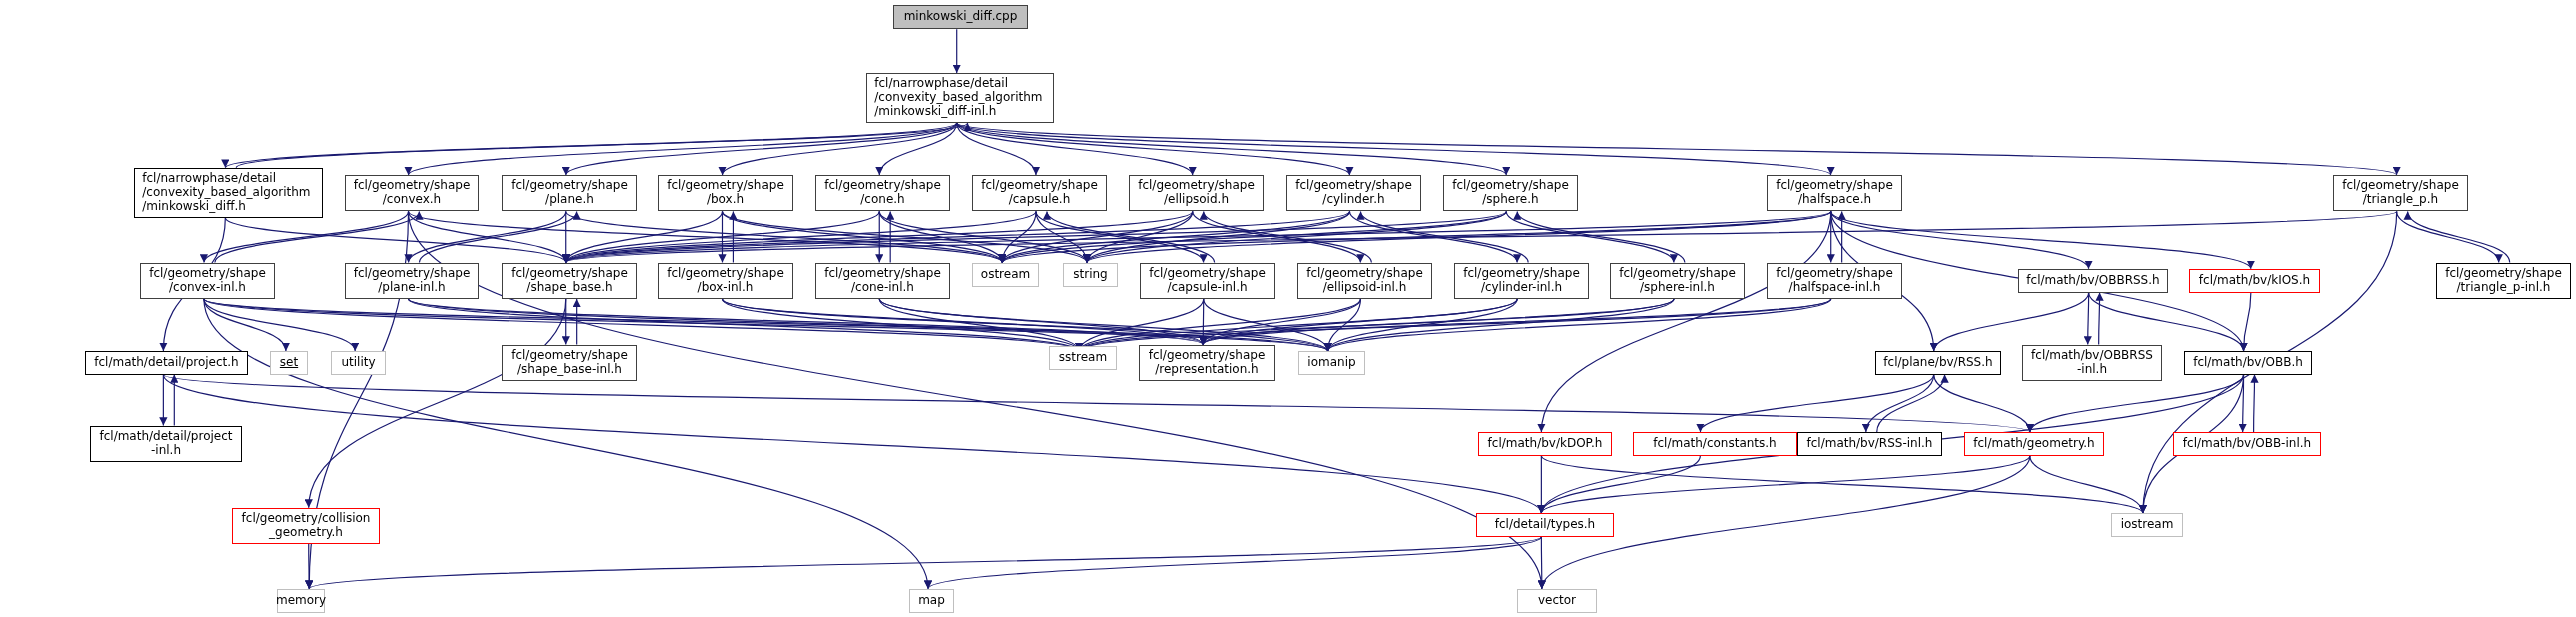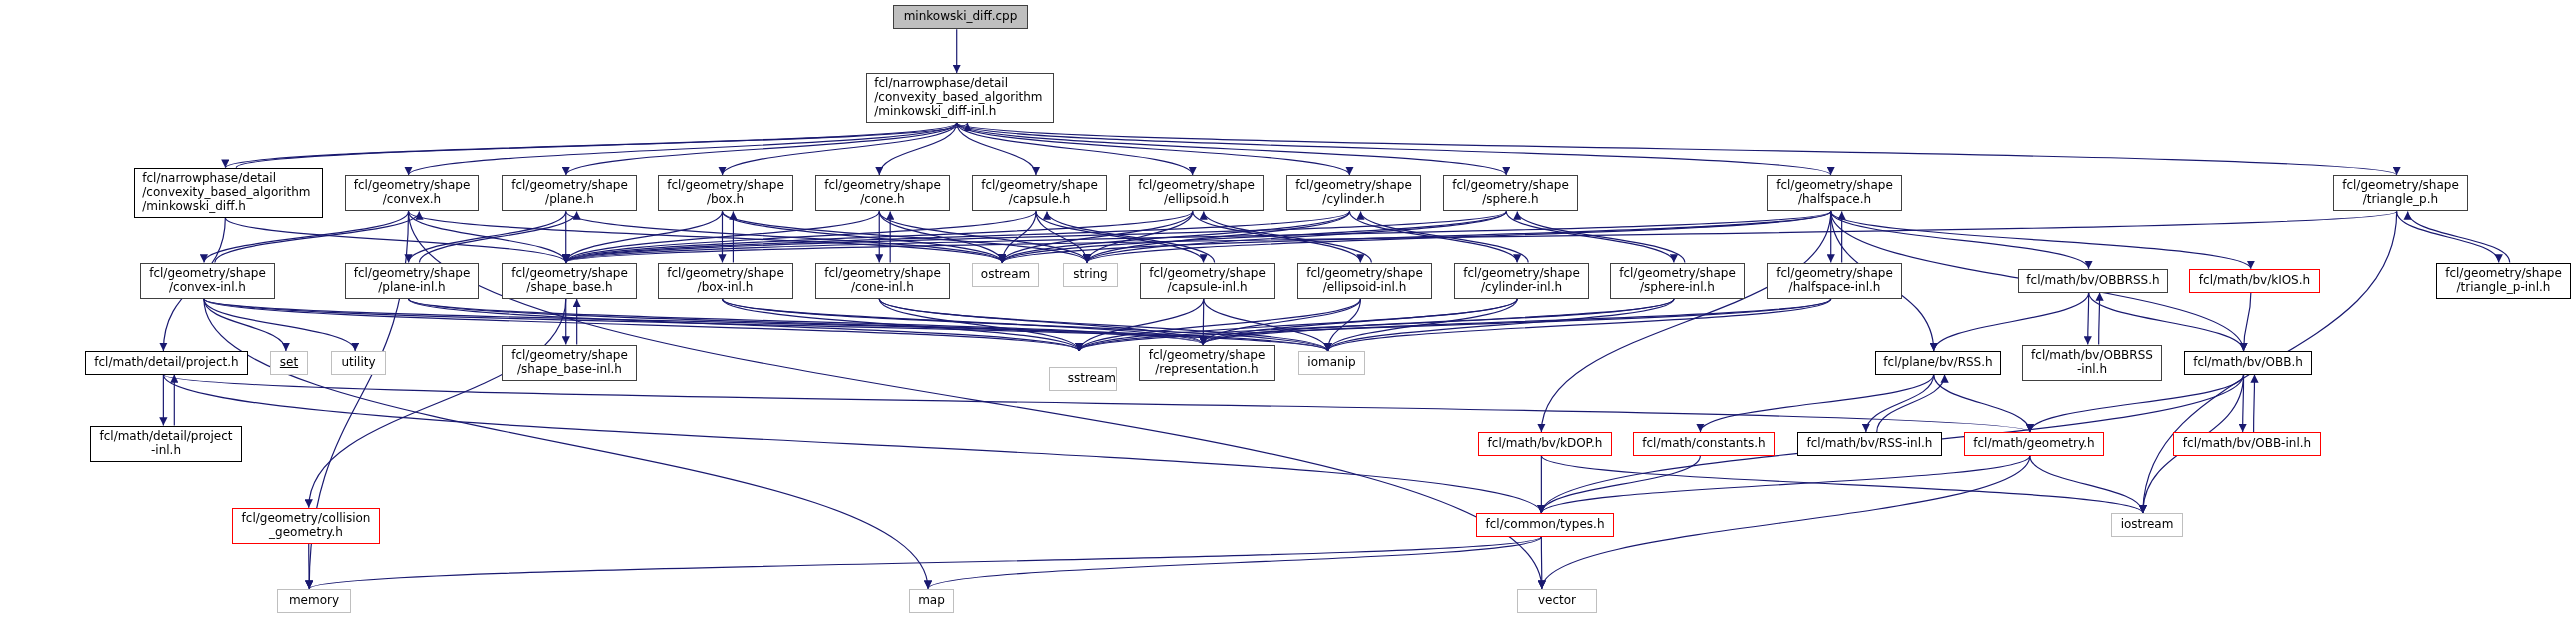--- a/index.html
+++ b/index.html
@@ -212,41 +212,41 @@
   <div class="node" style="left:1767px;top:263px;width:135px;height:36px;"><span>fcl/geometry/shape
 /halfspace-inl.h</span></div>
   <div class="node" style="left:2018px;top:269px;width:150px;height:24px;"><span>fcl/math/bv/OBBRSS.h</span></div>
   <div class="node red" style="left:2189px;top:269px;width:131px;height:24px;"><span>fcl/math/bv/kIOS.h</span></div>
   <div class="node doc" style="left:2436px;top:263px;width:135px;height:36px;"><span>fcl/geometry/shape
 /triangle_p-inl.h</span></div>
 
   <div class="node doc" style="left:85px;top:351px;width:163px;height:24px;"><span>fcl/math/detail/project.h</span></div>
   <div class="node ext" style="left:270px;top:351px;width:38px;height:24px;text-decoration:underline;"><span>set</span></div>
   <div class="node ext" style="left:331px;top:351px;width:55px;height:24px;text-align:center;"><span>utility</span></div>
-  <div class="node ext" style="left:1049px;top:367px;width:68px;height:24px;justify-content:flex-end;"><span>sstream</span></div>
+  <div class="node ext" style="left:1049px;top:346px;width:68px;height:24px;"><span>sstream</span></div>
   <div class="node" style="left:1139px;top:345px;width:136px;height:36px;"><span>fcl/geometry/shape
 /representation.h</span></div>
   <div class="node ext" style="left:1298px;top:351px;width:67px;height:24px;"><span>iomanip</span></div>
   <div class="node" style="left:502px;top:345px;width:135px;height:36px;"><span>fcl/geometry/shape
 /shape_base-inl.h</span></div>
   <div class="node doc" style="left:1875px;top:351px;width:126px;height:24px;"><span>fcl/plane/bv/RSS.h</span></div>
   <div class="node" style="left:2022px;top:345px;width:140px;height:36px;align-items:center;"><span>fcl/math/bv/OBBRSS
 -inl.h</span></div>
   <div class="node doc" style="left:2184px;top:351px;width:128px;height:24px;"><span>fcl/math/bv/OBB.h</span></div>
 
   <div class="node doc" style="left:90px;top:426px;width:152px;height:36px;"><span>fcl/math/detail/project
 -inl.h</span></div>
   <div class="node red" style="left:1478px;top:432px;width:134px;height:24px;"><span>fcl/math/bv/kDOP.h</span></div>
-  <div class="node red" style="left:1633px;top:432px;width:142px;height:24px;"><span>fcl/math/constants.h</span></div>
+  <div class="node red" style="left:1633px;top:432px;width:164px;height:24px;"><span>fcl/math/constants.h</span></div>
   <div class="node doc" style="left:1797px;top:432px;width:145px;height:24px;"><span>fcl/math/bv/RSS-inl.h</span></div>
   <div class="node red" style="left:1964px;top:432px;width:140px;height:24px;"><span>fcl/math/geometry.h</span></div>
   <div class="node red" style="left:2173px;top:432px;width:148px;height:24px;"><span>fcl/math/bv/OBB-inl.h</span></div>
 
   <div class="node red" style="left:232px;top:508px;width:148px;height:36px;"><span>fcl/geometry/collision
 _geometry.h</span></div>
-  <div class="node red" style="left:1476px;top:513px;width:138px;height:24px;"><span>fcl/common/types.h</span></div>
+  <div class="node red" style="left:1476px;top:513px;width:138px;height:24px;"><span>fcl/detail/types.h</span></div>
   <div class="node ext" style="left:2111px;top:513px;width:72px;height:24px;"><span>iostream</span></div>
 
-  <div class="node ext" style="left:277px;top:589px;width:74px;height:24px;"><span>memory</span></div>
+  <div class="node ext" style="left:277px;top:589px;width:48px;height:24px;"><span>memory</span></div>
   <div class="node ext" style="left:909px;top:589px;width:45px;height:24px;"><span>map</span></div>
   <div class="node ext" style="left:1517px;top:589px;width:80px;height:24px;"><span>vector</span></div>
 </div>
 
 
 </body></html>

